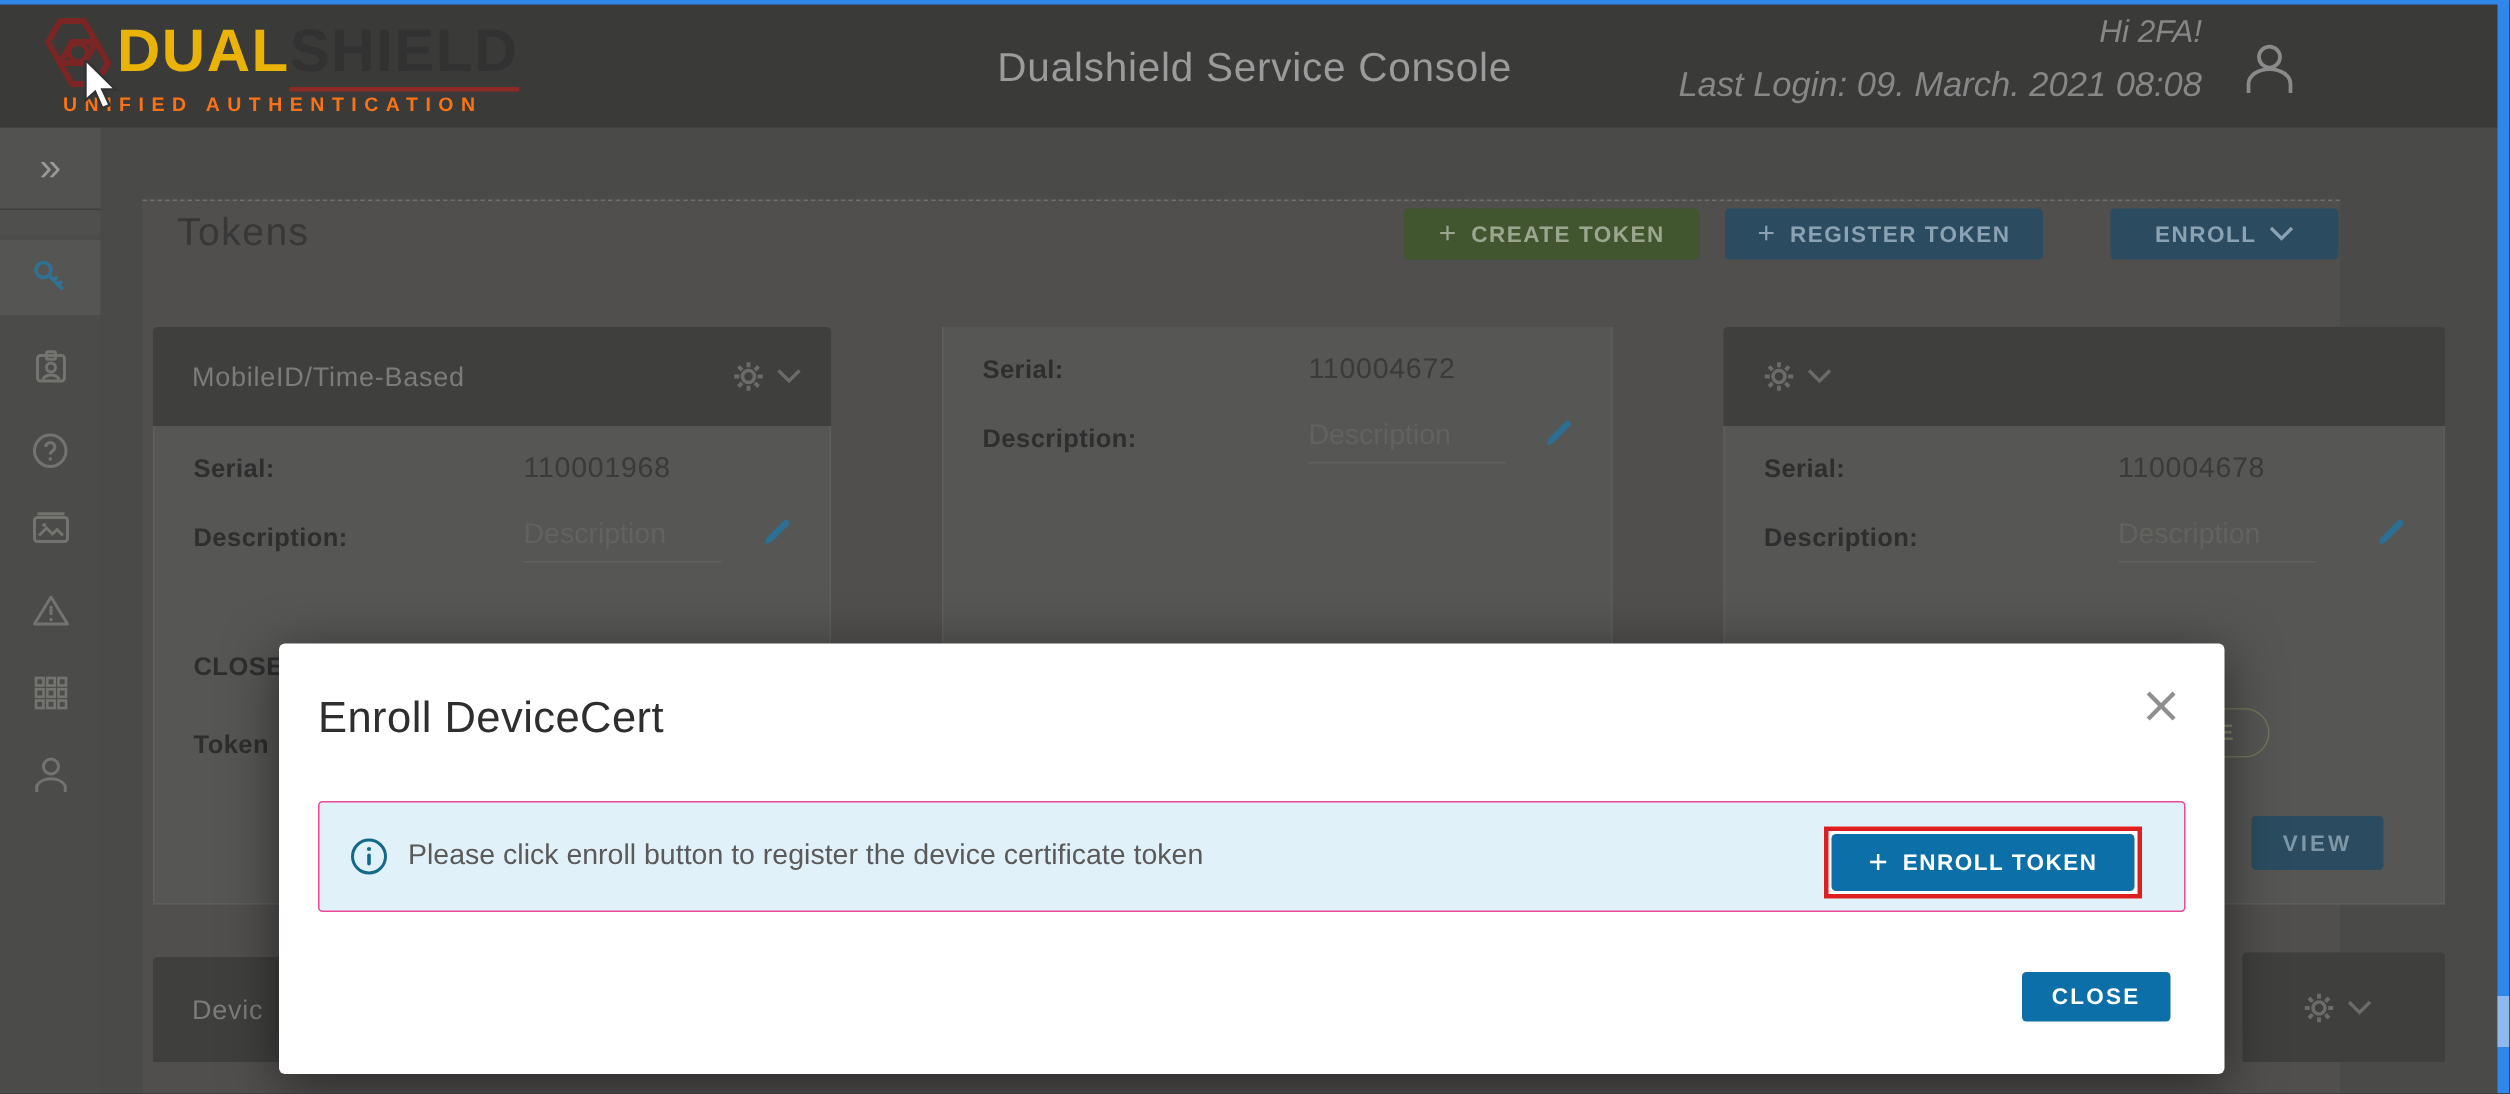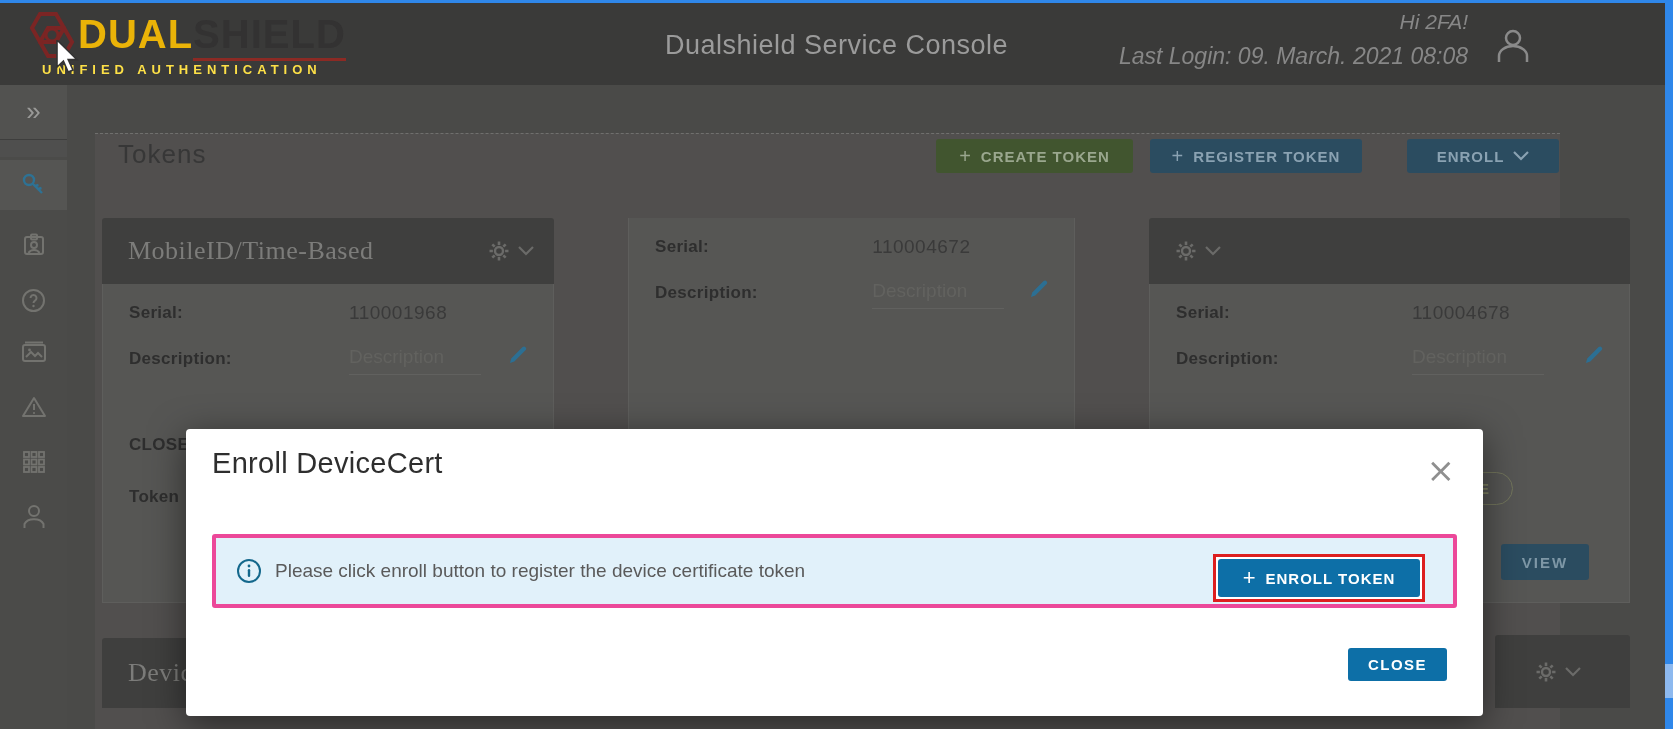--- a/index.html
+++ b/index.html
@@ -13,21 +13,21 @@
   .scroll-thumb{ position:absolute; right:0; top:664px; width:8px; height:34px; background:#8db9ef; }
 
   
   .hdr{ position:absolute; left:0; top:0; width:100%; height:85px; background:#3a3a39; z-index:5; }
   .logo{ position:absolute; left:22px; top:10px; width:300px; height:68px; cursor:pointer; }
   .logo-mark{ position:absolute; left:0; top:2px; }
   .logo-main{ position:absolute; left:56px; top:2px; font-size:40px; font-weight:bold; letter-spacing:1px; white-space:nowrap; }
   .logo-main .dual{ color:#eab308; }
   .logo-main .shield{ color:#333232; border-bottom:3px solid #8c2a24; padding-bottom:2px; }
   .logo-tag{ position:absolute; left:20px; top:52px; font-size:13px; font-weight:bold;
-             letter-spacing:5px; color:#fde047; white-space:nowrap; }
+             letter-spacing:5px; color:#f97316; white-space:nowrap; }
   .app-title{ position:absolute; left:0; right:0; top:30px; text-align:center; font-size:27px;
               font-weight:300; letter-spacing:0.5px; color:#9b9b9b; }
   .user-info{ position:absolute; right:205px; top:10px; text-align:right; font-style:italic; color:#878787; }
   .user-info .greet{ font-size:21px; margin-bottom:9px; }
   .user-info .lastlog{ font-size:23px; }
   .user-icon{ position:absolute; right:143px; top:28px; cursor:pointer; }
 
   
   .sidebar{ position:absolute; left:0; top:85px; width:67px; bottom:0; background:#4b4b49; z-index:4; }
   .sb-expand{ height:55px; background:#525250; border-bottom:1px solid #3e3e3d; color:#9a9a98;
@@ -50,21 +50,21 @@
   .btn-register{ left:1150px; top:139px; width:212px; background:#2b4c60; color:#8aa2b2; }
   .btn-enrollmenu{ left:1379px; top:139px; width:152px; background:#2b4c60; color:#8aa2b2;margin-left:28px; }
 
   
   .card{ position:absolute; top:218px; z-index:2; }
   .c1{ left:102px; width:452px; }
   .c2{ left:628px; width:447px; }
   .c3{ left:1149px; width:481px; }
   .card-hd{ height:66px; background:#3f3f3e; border-radius:3px 3px 0 0; display:flex;
             align-items:center; padding:0 20px 0 26px; }
-  .card-title{ font-size:26px; color:#7c7c7a; letter-spacing:0.5px; flex:1; white-space:nowrap; overflow:hidden;font-family:Liberation Serif, serif; }
+  .card-title{ font-size:18px; color:#7c7c7a; letter-spacing:0.5px; flex:1; white-space:nowrap; overflow:hidden; }
   .hd-icons{ display:flex; align-items:center; gap:8px; cursor:pointer; }
   .card-bd{ position:relative; height:319px; background:#565654; border:1px solid #5e5e5c; border-top:none; }
   .crow{ position:absolute; left:26px; right:24px; height:26px; display:flex; align-items:center; }
   .crow .lbl{ font-size:17px; font-weight:bold; color:#2e2e2e; letter-spacing:0.3px; }
   .crow .val{ position:absolute; left:55%; font-size:19px; color:#3a3a3a; letter-spacing:0.5px; }
   .r-serial{ top:16px; }
   .r-desc{ top:62px; }
   .desc-input{ position:absolute; left:55%; width:132px; background:transparent; border:none;
                border-bottom:1px solid #61615f; font-size:19px; color:#3a3a3a; padding:2px 0 6px 0;
                font-family:"Liberation Sans",sans-serif; }
@@ -82,26 +82,26 @@
   
   .stub1{ position:absolute; left:102px; top:638px; width:452px; height:70px; background:#3f3f3e;
           border-radius:3px 3px 0 0; display:flex; align-items:center; padding-left:26px; z-index:2; }
   .stub1 .card-title{ flex:none; }
   .stub2{ position:absolute; left:1495px; top:635px; width:135px; height:73px; background:#3f3f3e;
           border-radius:3px 3px 0 0; display:flex; align-items:center; padding-left:40px; z-index:2; }
 
   
   .modal{ position:absolute; left:186px; top:429px; width:1297px; height:287px; background:#ffffff;
           border-radius:4px; box-shadow:0 8px 36px rgba(0,0,0,0.5); z-index:20; }
-  .modal-title{ position:absolute; left:26px; top:18px; font-size:29px; font-weight:300;
+  .modal-title{ position:absolute; left:26px; top:34px; font-size:29px; font-weight:300;
                 letter-spacing:0.3px; color:#2e2e2e; }
   .modal-close{ position:absolute; right:28px; top:24px; background:none; border:none; font-size:34px;
                 line-height:1; color:#8f8f8f; cursor:pointer; font-family:"DejaVu Sans",sans-serif; }
   .alert{ position:absolute; left:26px; top:105px; width:1245px; height:74px; background:#e1f1fa;
-          border:4px solid #ec4899; border-radius:3px; display:flex; align-items:center; padding-left:20px; }
+          border:1px solid #ec4899; border-radius:3px; display:flex; align-items:center; padding-left:20px; }
   .alert-text{ margin-left:13px; font-size:19px; color:#5a5a5a; }
   .hl-box{ position:absolute; right:28px; top:16px; border:3px solid #dd1f1f; padding:2px; background:#fff; }
   .enroll-btn{ width:202px; height:38px; background:#0d6fa7; border:none; border-radius:3px; color:#fff;
                font-size:15px; font-weight:bold; letter-spacing:1px; display:flex; align-items:center;
                justify-content:center; gap:9px; cursor:pointer; font-family:"Liberation Sans",sans-serif; }
   .enroll-btn .plus{ font-size:22px; font-weight:400; }
   .close-btn{ position:absolute; right:36px; top:219px; width:99px; height:33px; background:#0d6fa7;
               border:none; border-radius:3px; color:#fff; font-size:15px; font-weight:bold;
               letter-spacing:1.5px; cursor:pointer; font-family:"Liberation Sans",sans-serif; }
 

